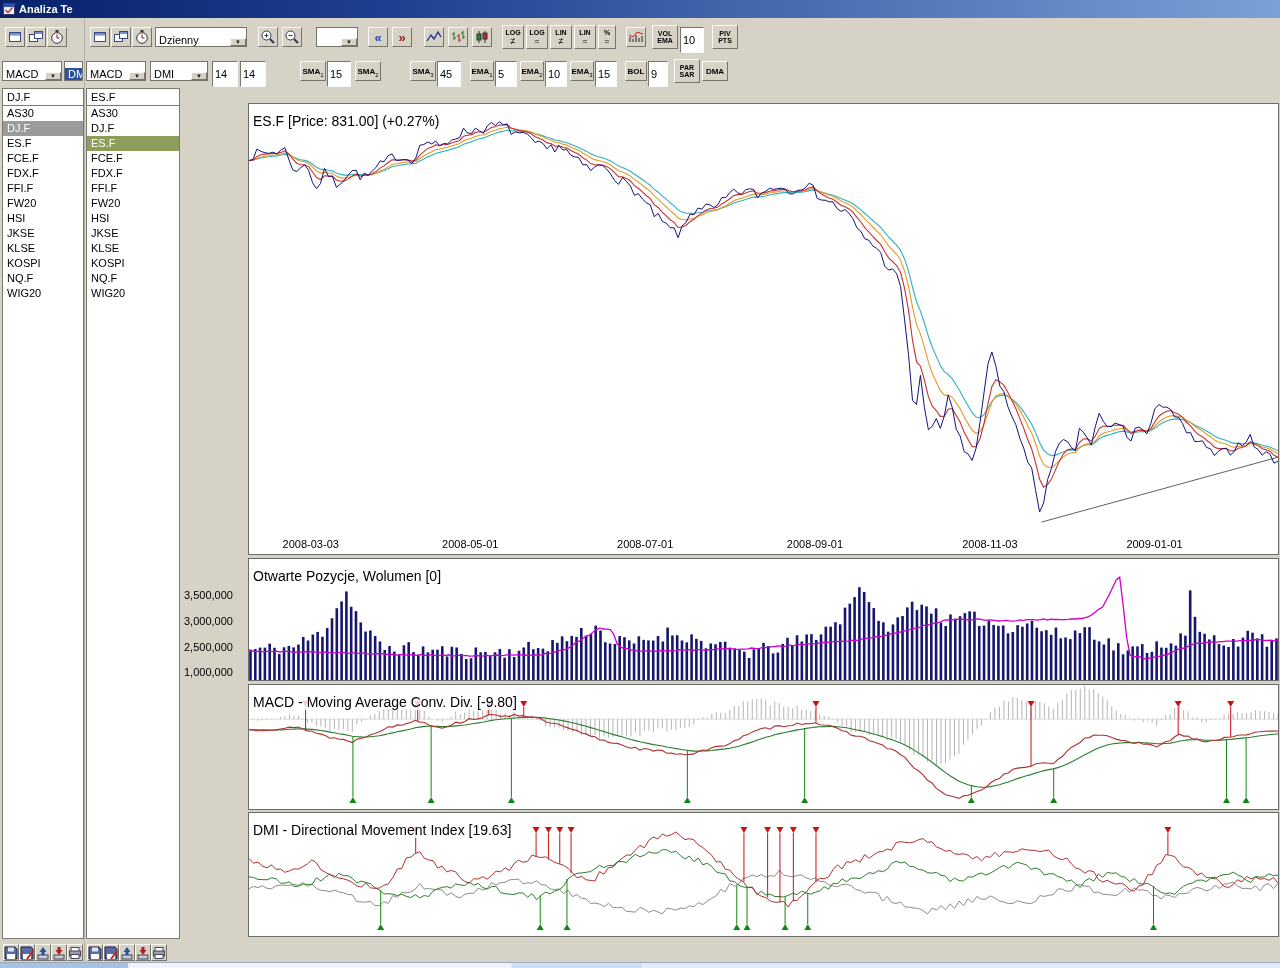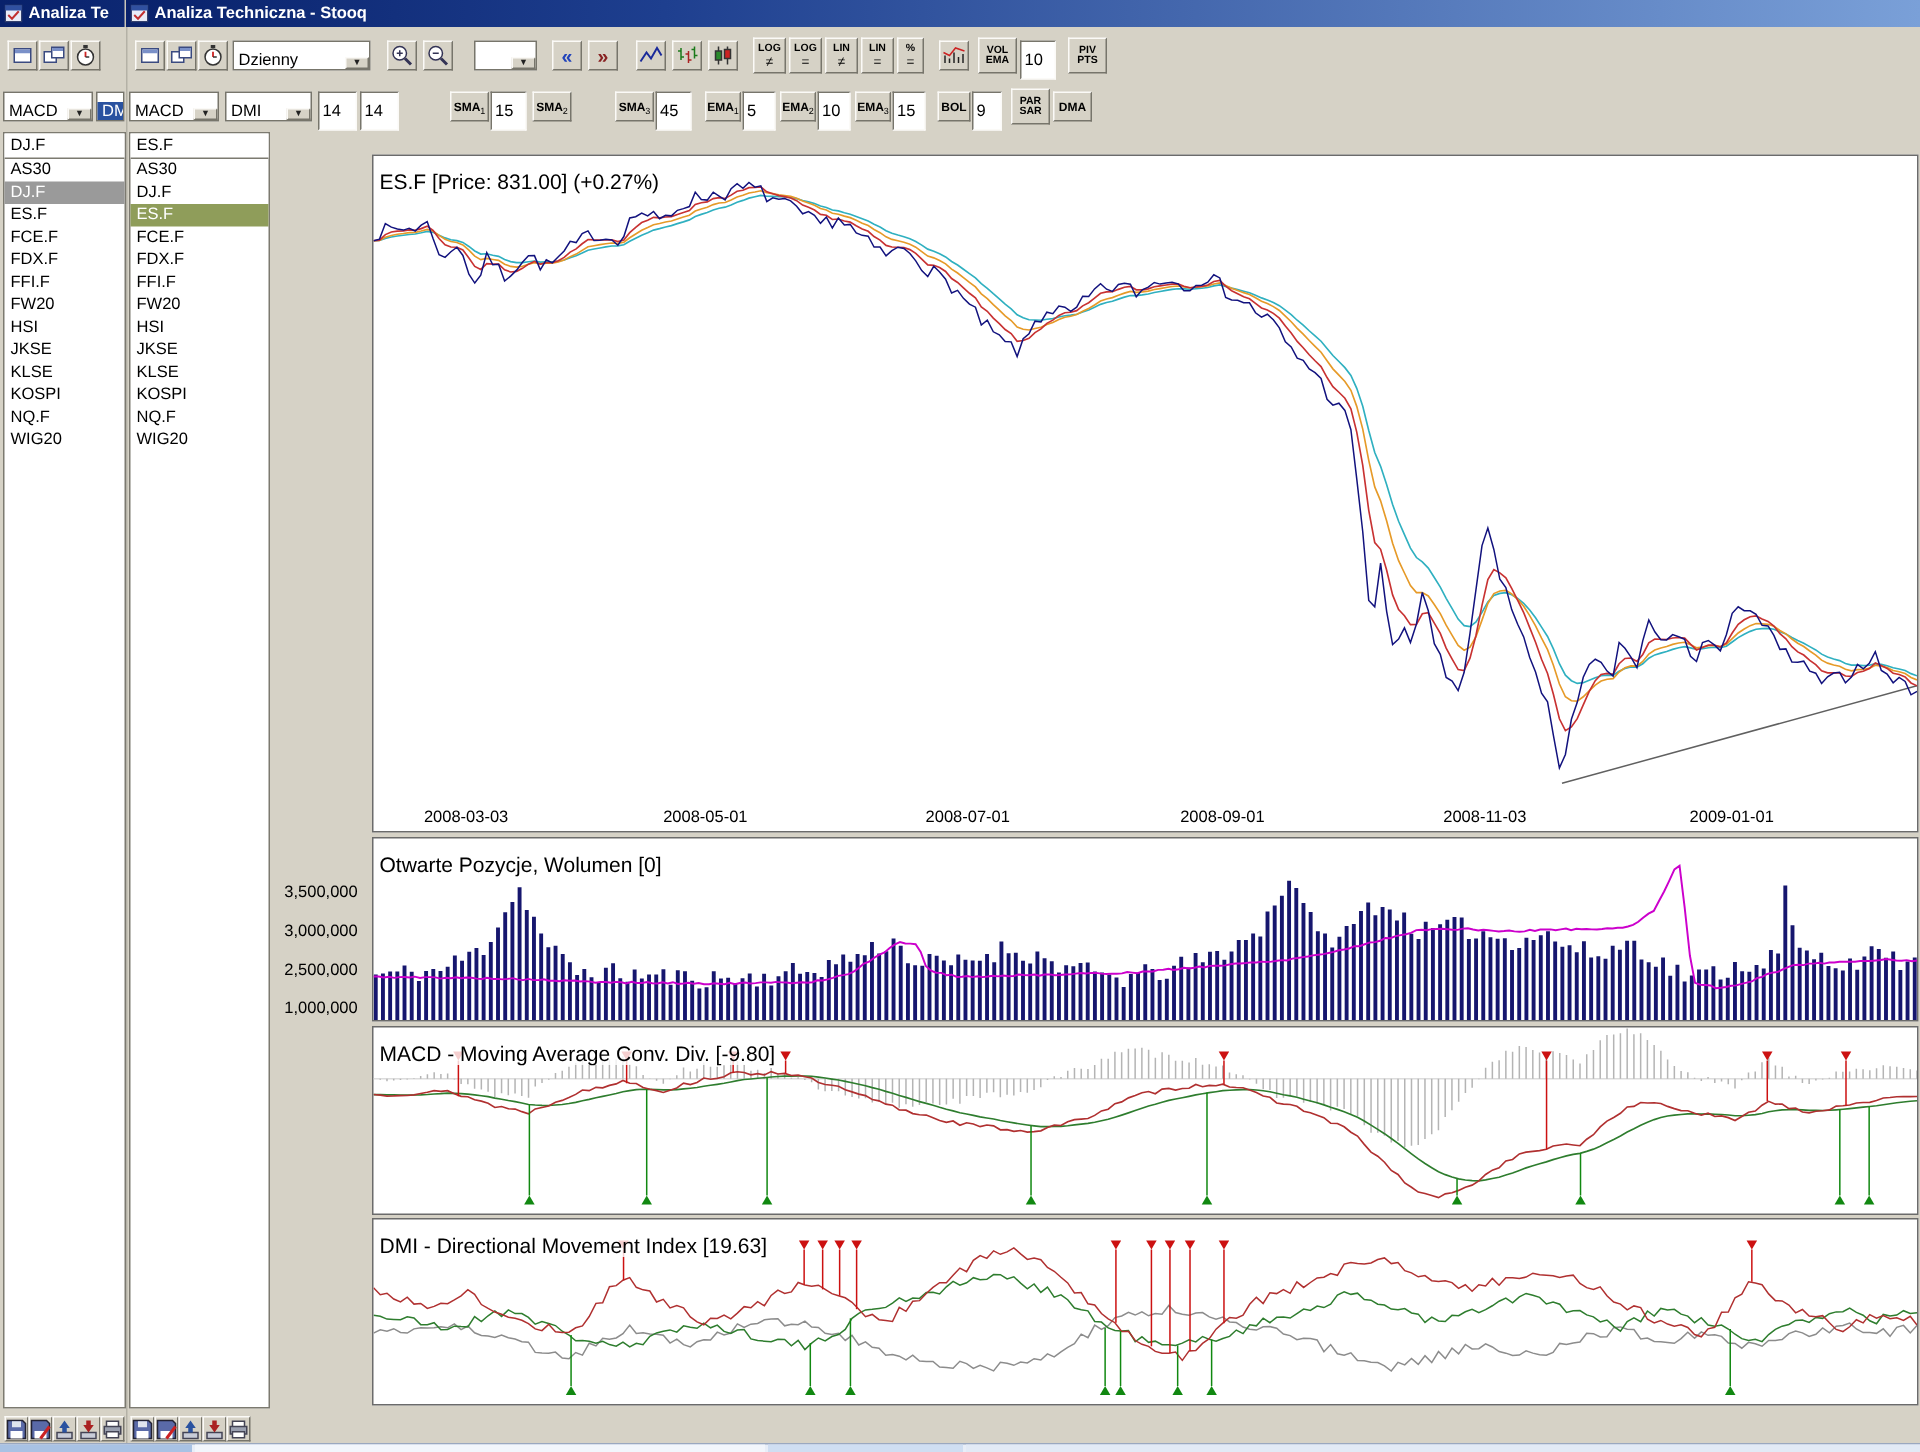--- a/index.html
+++ b/index.html
@@ -47,48 +47,40 @@
   #list2 .selected{background:#8f9d5a;color:#fff}
 
   
   .pane{position:absolute;left:248px;width:1031px;background:#fff;border:1px solid #6b6b6b}
   #pane-price{top:103px;height:452px}
   #pane-volume{top:558px;height:123px}
   #pane-macd{top:684px;height:126px}
   #pane-dmi{top:812px;height:125px}
   .pane svg{position:absolute;left:0;top:0}
   .pane-title{position:absolute;left:4px;top:9px;font-size:14px;color:#000;z-index:2;background:rgba(255,255,255,.8)}
-  .ylab{position:absolute;left:184px;width:60px;text-align:center;font-size:11px;color:#000}
+  .ylab{position:absolute;left:184px;width:60px;text-align:left;font-size:11px;color:#000}
 
   
   #bottombar{position:absolute;left:0;top:944px;width:1280px;height:18px}
   .sbtn{position:absolute;top:0;width:16px;height:17px;background:#d6d2c6;border:1px solid;
     border-color:#fbfaf7 #77756b #77756b #fbfaf7;display:flex;align-items:center;justify-content:center;padding:0}
   #sliver{position:absolute;left:0;top:962px;width:1280px;height:6px;background:#e8eef8;border-top:1px solid #9aa8c0}
   .sl-seg{position:absolute;top:0;height:6px}
 </style>
 </head>
 <body>
 <div id="stage">
 
 <div class="titlebar back">
   <svg width="12" height="12" viewBox="0 0 12 12">
         <rect x="0.5" y="0.5" width="11" height="11" fill="#e8ecf8" stroke="#33406e"></rect>
         <rect x="0.5" y="0.5" width="11" height="3.5" fill="#3050a0"></rect>
         <path d="M2.5 7 L5 9.5 L9.5 4.5" stroke="#c03030" stroke-width="1.3" fill="none"></path>
       </svg>
   <span class="ttl">Analiza Te</span>
-</div>
-<div class="titlebar front">
-  <svg width="12" height="12" viewBox="0 0 12 12">
-        <rect x="0.5" y="0.5" width="11" height="11" fill="#e8ecf8" stroke="#33406e"></rect>
-        <rect x="0.5" y="0.5" width="11" height="3.5" fill="#3050a0"></rect>
-        <path d="M2.5 7 L5 9.5 L9.5 4.5" stroke="#c03030" stroke-width="1.3" fill="none"></path>
-      </svg>
-  <span class="ttl">Analiza Techniczna - Stooq</span>
 </div>
 <div class="front-edge"></div>
 
 <div class="row" id="row1">
   <button class="ibtn" style="left:5px;top:7px">
         <svg width="16" height="16">
           <rect x="2.5" y="3.5" width="11" height="9" fill="#fff" stroke="#3a4a80"></rect>
           <rect x="3" y="4" width="10" height="2.5" fill="#7a90c8"></rect>
         </svg>
       </button>

